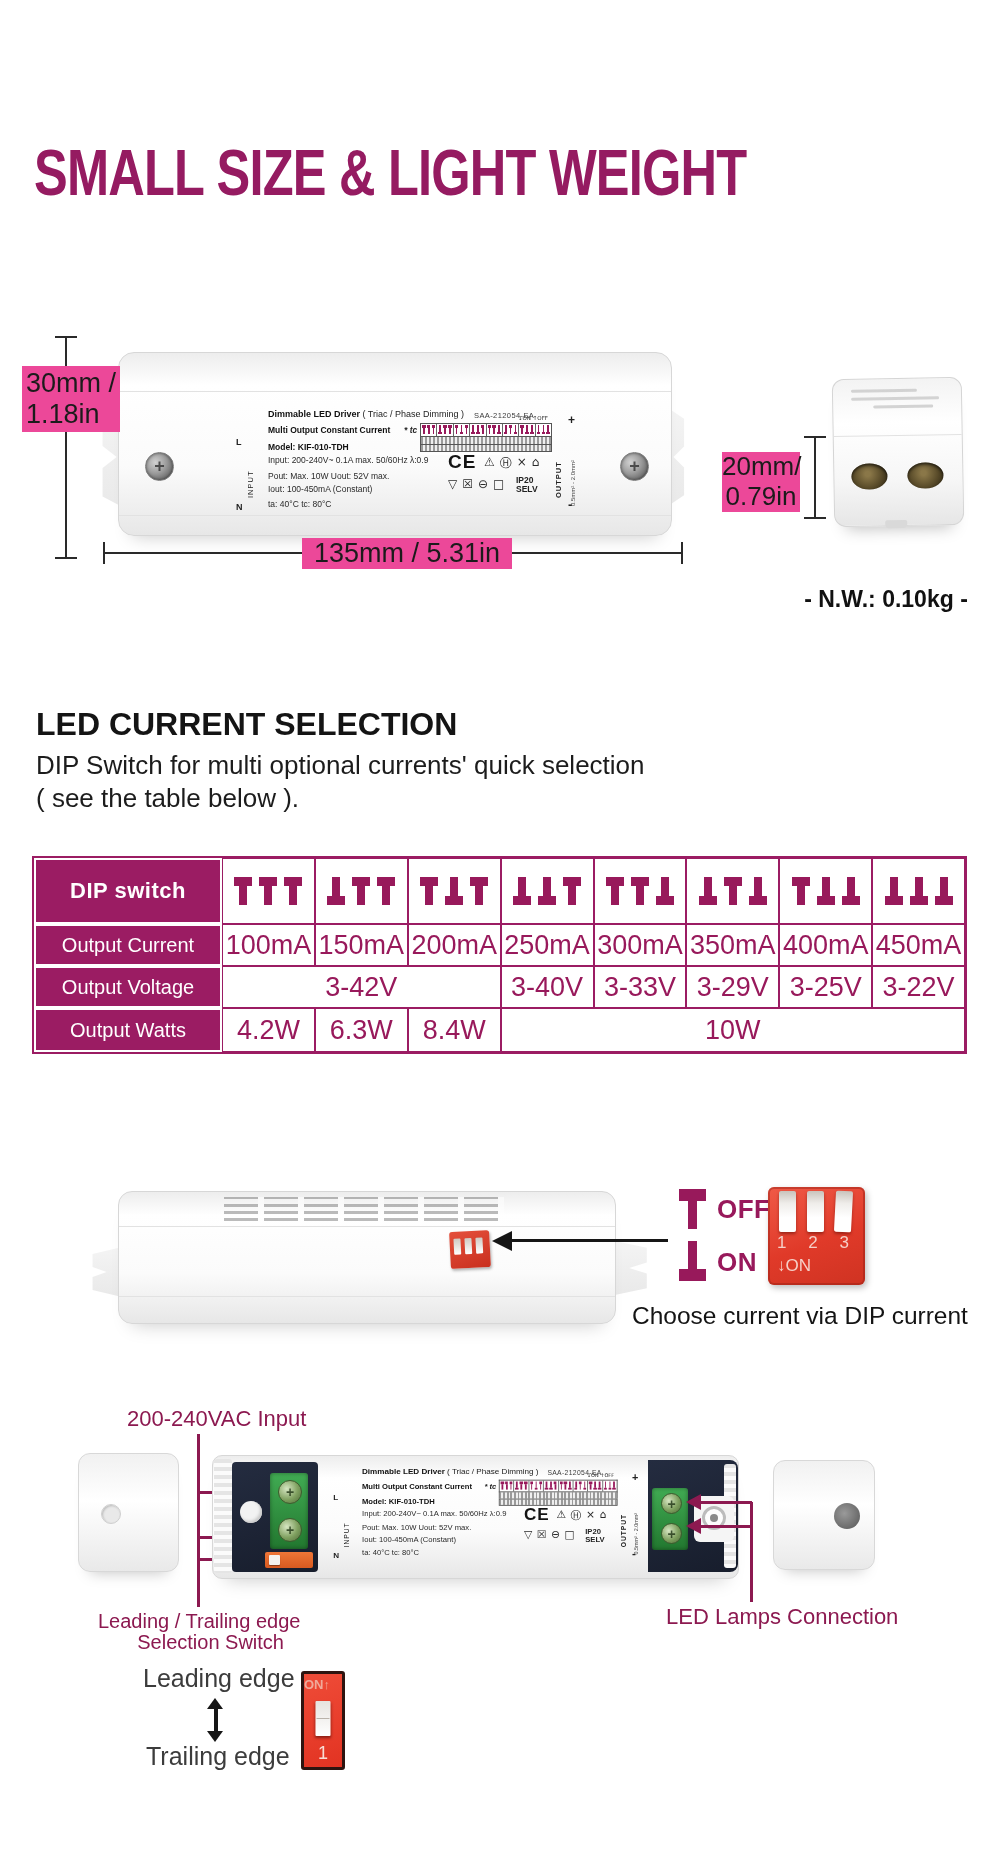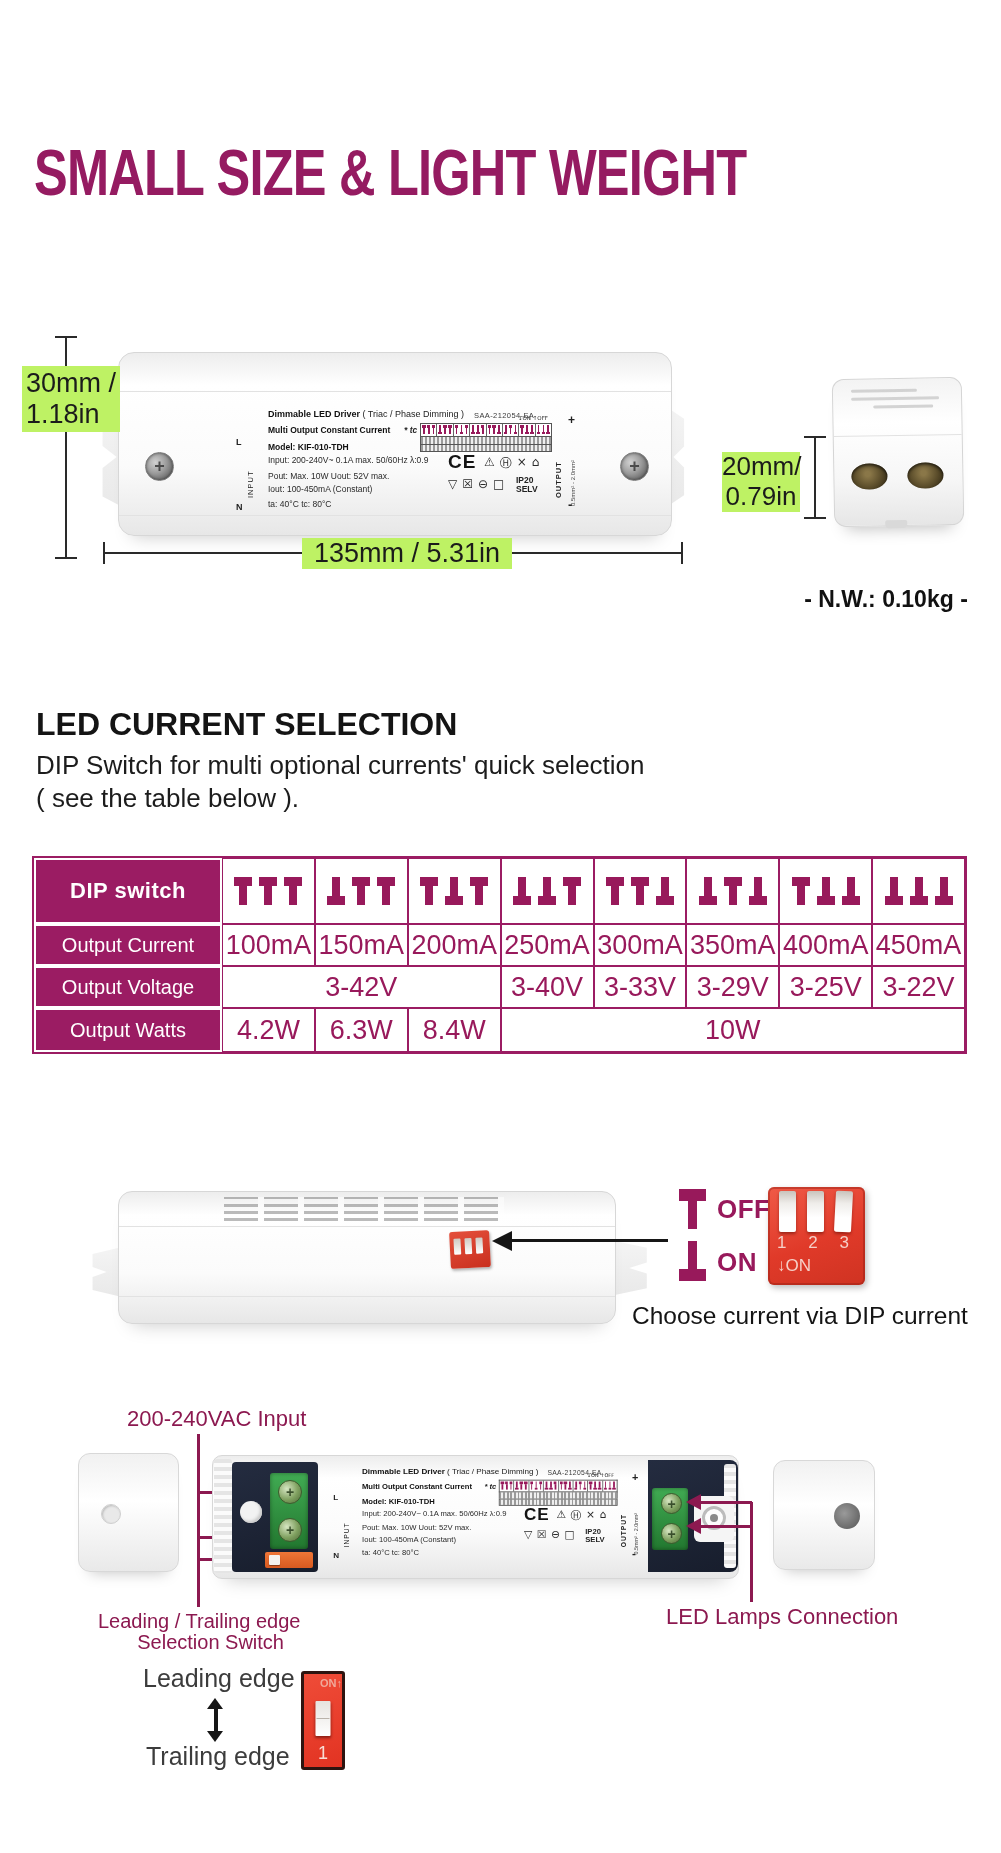--- a/index.html
+++ b/index.html
@@ -20,21 +20,21 @@
   .ear.r{border-radius:0 6px 6px 0;clip-path:polygon(0 0,0 100%,92% 86%,92% 60%,48% 50%,92% 40%,92% 14%);}
   .screw{position:absolute;border-radius:50%;background:radial-gradient(circle at 35% 35%,#d2d2d2,#9a9a9a 45%,#5c5c5c 85%);
          border:1px solid #777;box-shadow:inset 0 0 3px rgba(0,0,0,.5);}
   .screw::after{content:"+";position:absolute;left:0;top:0;right:0;bottom:0;display:flex;align-items:center;justify-content:center;
          color:rgba(40,40,40,.75);font-size:18px;font-weight:bold;}
   
   .dim-v{position:absolute;width:0;border-left:2px solid #2a2a2a;}
   .dim-h{position:absolute;height:0;border-top:2px solid #2a2a2a;}
   .tick-h{position:absolute;width:22px;height:0;border-top:2px solid #2a2a2a;}
   .tick-v{position:absolute;height:22px;width:0;border-left:2px solid #2a2a2a;}
-  .dim-label{position:absolute;font-size:27px;color:#1b1b1b;background:#bef264;line-height:1.15;z-index:3;}
+  .dim-label{position:absolute;font-size:27px;color:#1b1b1b;background:#ec4899;line-height:1.15;z-index:3;}
   .weight{position:absolute;left:796px;top:586px;width:180px;font-size:23px;font-weight:bold;color:#111;text-align:center;}
   
   .dlabel{position:absolute;width:320px;height:100px;}
   #label-front{left:268px;top:410px;}
   #label-bottom{left:362px;top:1468px;transform:scale(.9);transform-origin:0 0;}
   .lt{position:absolute;white-space:nowrap;font-size:9px;color:#222;line-height:1.1;font-style:normal;}
   .lt .b,.lt.b{font-weight:bold;color:#101010;}
   .l-title{font-size:9px;}
   .l-cert{font-size:7.5px;color:#3a3a3a;letter-spacing:.4px;}
   .l-tc{font-size:8.5px;font-weight:bold;font-style:italic;}
@@ -130,21 +130,21 @@
   .oswitch{position:absolute;background:linear-gradient(180deg,#ef7637,#d85a20);border-radius:2px;}
   .oswitch span{position:absolute;left:4px;top:3px;width:11px;height:10px;background:#f5f2ee;border-radius:1px;box-shadow:0 1px 1px rgba(0,0,0,.4);}
   .edge-note{position:absolute;font-size:20px;color:var(--magd);text-align:right;white-space:nowrap;}
   .edge-big{position:absolute;font-size:25px;color:#3c3c3c;white-space:nowrap;}
   .ud-arrow{position:absolute;left:207px;top:1698px;width:16px;height:44px;}
   .ud-arrow .bar{position:absolute;left:6.5px;top:7px;bottom:7px;width:4px;background:#161616;}
   .ud-arrow .up{position:absolute;left:0;top:0;width:0;height:0;border-left:8px solid transparent;border-right:8px solid transparent;border-bottom:11px solid #161616;}
   .ud-arrow .dn{position:absolute;left:0;bottom:0;width:0;height:0;border-left:8px solid transparent;border-right:8px solid transparent;border-top:11px solid #161616;}
   .edge-switch{position:absolute;left:301px;top:1671px;width:44px;height:99px;box-sizing:border-box;
         background:linear-gradient(160deg,#ef4c38,#e23322);border:3px solid #2e1410;border-radius:3px;}
-  .edge-on{position:absolute;top:3px;left:0;width:100%;text-align:right;font-size:11px;font-weight:bold;color:#f0a99a;}
+  .edge-on{position:absolute;top:3px;left:0;width:100%;text-align:left;font-size:13px;font-weight:bold;color:#f0a99a;}
   .elvr{position:absolute;left:50%;transform:translateX(-50%);top:27px;width:15px;height:35px;border-radius:1px;
         background:linear-gradient(#e6e3df,#fff);box-shadow:0 2px 3px rgba(60,8,4,.55);}
   .elvr::after{content:"";position:absolute;left:1px;right:1px;top:17px;height:1px;background:#b9b2aa;}
   .edge-num{position:absolute;bottom:3px;left:0;width:100%;text-align:center;font-size:18px;color:#f8ddd6;}
   .side-unit{position:absolute;left:833px;top:378px;width:128px;height:146px;border-radius:12px;transform:rotate(-1deg);
         background:linear-gradient(180deg,#f3f3f3,#ffffff 30%,#f6f6f6 70%,#e6e6e6);border:1px solid #d5d5d5;
         box-shadow:0 14px 16px -12px rgba(0,0,0,.25);}
   .side-unit .stripe{position:absolute;height:3px;background:#c9c9c9;border-radius:2px;opacity:.8;}
   .side-hole{position:absolute;width:36px;height:26px;border-radius:50%;
         background:radial-gradient(circle at 45% 40%,#8a7748 10%,#5a4c2a 55%,#332a15 90%);box-shadow:inset 0 2px 3px rgba(0,0,0,.6);}

